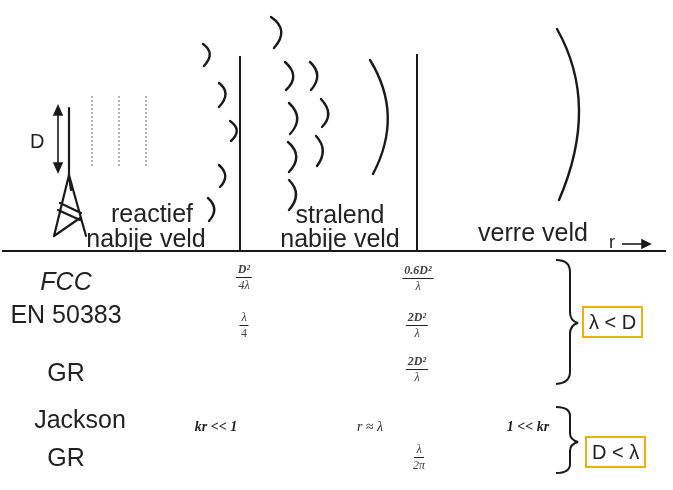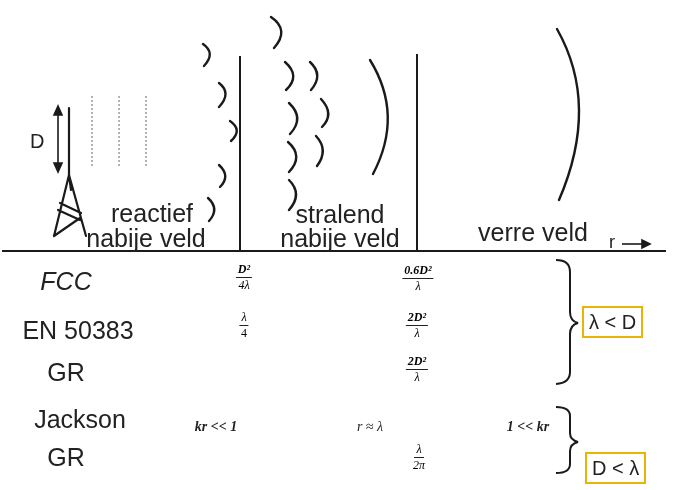--- a/index.html
+++ b/index.html
@@ -1,20 +1,20 @@
 <!DOCTYPE html>
 <html><head>
   <meta charset="utf-8">
   <style>
     html, body { margin: 0; padding: 0; background: #ffffff; }
     body { width: 673px; height: 490px; position: relative; overflow: hidden; font-family: "Liberation Sans", sans-serif; color: #1a1a1a; }
     svg { position: absolute; left: 0; top: 0; }
     .lbl { position: absolute; font-family: "Liberation Sans", sans-serif; font-size: 25px; color: #222; line-height: 20px; white-space: nowrap; }
     .center { text-align: center; transform: translateX(-50%); }
-    .frac { position: absolute; transform: translateX(-50%); display: flex; flex-direction: column; align-items: center; font-family: "Liberation Serif", serif; font-style: italic; font-size: 12px; color: #000000; line-height: 13px; }
+    .frac { position: absolute; transform: translateX(-50%); display: flex; flex-direction: column; align-items: center; font-family: "Liberation Serif", serif; font-style: italic; font-size: 12px; color: #404040; line-height: 13px; }
     .frac .num { padding: 0 2px 1px 2px; border-bottom: 1.4px solid #222; font-weight: bold; }
     .frac .den { padding-top: 1px; }
     .expr { position: absolute; font-family: "Liberation Serif", serif; font-style: italic; font-size: 14px; color: #222; white-space: nowrap; transform: translateX(-50%); }
     .box { position: absolute; border: 2px solid #eab308; font-family: "Liberation Sans", sans-serif; font-size: 20px; padding: 3px 5px; line-height: 22px; color: #222; }
   </style>
 </head>
 <body>
 
 <svg width="673" height="490" viewBox="0 0 673 490">
 
@@ -74,21 +74,21 @@
 <div class="lbl" style="left:30px; top:131px; font-size:20px;">D</div>
 
 <div class="lbl center" style="left:152px; top:203px;">reactief</div>
 <div class="lbl center" style="left:146px; top:228px;">nabije veld</div>
 <div class="lbl center" style="left:340px; top:204px;">stralend</div>
 <div class="lbl center" style="left:340px; top:228px;">nabije veld</div>
 <div class="lbl center" style="left:533px; top:222px;">verre veld</div>
 <div class="lbl" style="left:609px; top:232px; font-size:18px;">r</div>
 
 <div class="lbl center" style="left:66px; top:271px;font-style:italic;">FCC</div>
-<div class="lbl center" style="left:66px; top:320px;margin-left:12px;">EN 50383</div>
+<div class="lbl center" style="left:66px; top:304px;">EN 50383</div>
 <div class="lbl center" style="left:66px; top:362px;">GR</div>
 
 <div class="frac" style="left:244px; top:263px;">
   <span class="num">D²</span>
   <span class="den">4λ</span>
 </div>
 <div class="frac" style="left:244px; top:311px;">
   <span class="num" style="font-weight:normal">λ</span>
   <span class="den" style="font-style:normal">4</span>
 </div>
@@ -113,13 +113,13 @@
 
 <div class="expr" style="left:216px; top:419px; font-weight:bold;">kr &lt;&lt; 1</div>
 <div class="expr" style="left:370px; top:419px;">r ≈ λ</div>
 <div class="expr" style="left:528px; top:419px; font-weight:bold;">1 &lt;&lt; kr</div>
 
 <div class="frac" style="left:419px; top:443px;">
   <span class="num" style="font-weight:normal">λ</span>
   <span class="den">2π</span>
 </div>
 
-<div class="box" style="left:585px; top:452px;">D &lt; λ</div>
+<div class="box" style="left:585px; top:436px;">D &lt; λ</div>
 
 </body></html>

